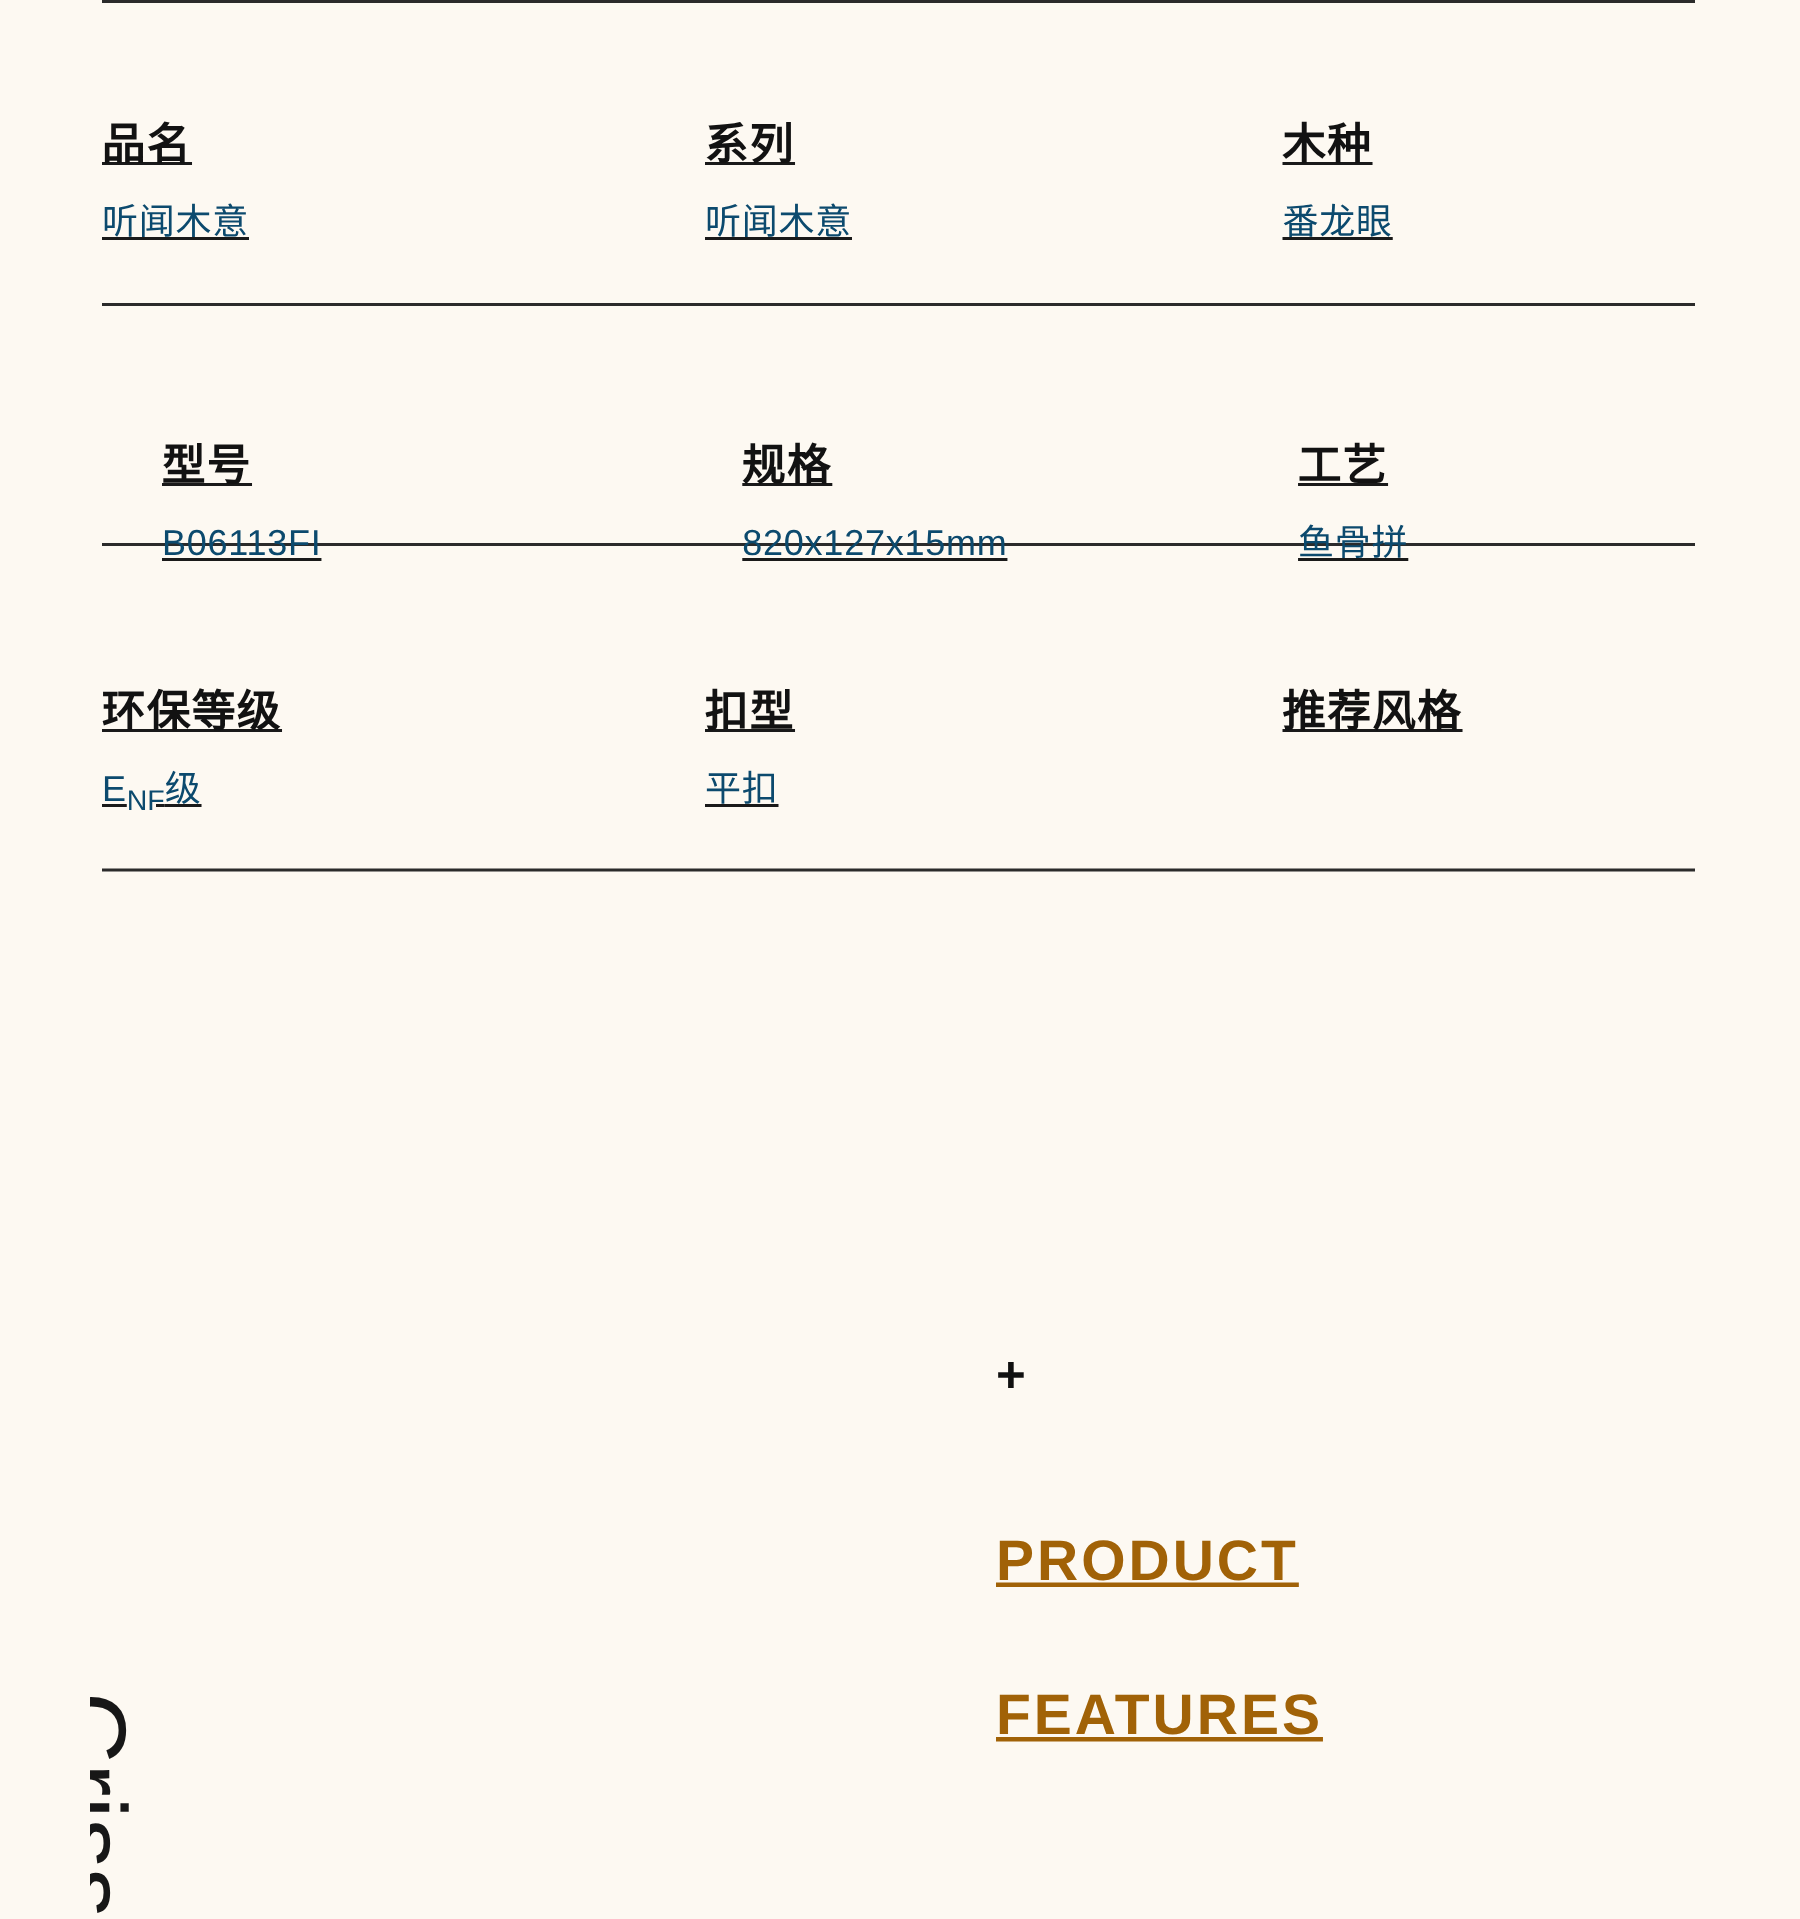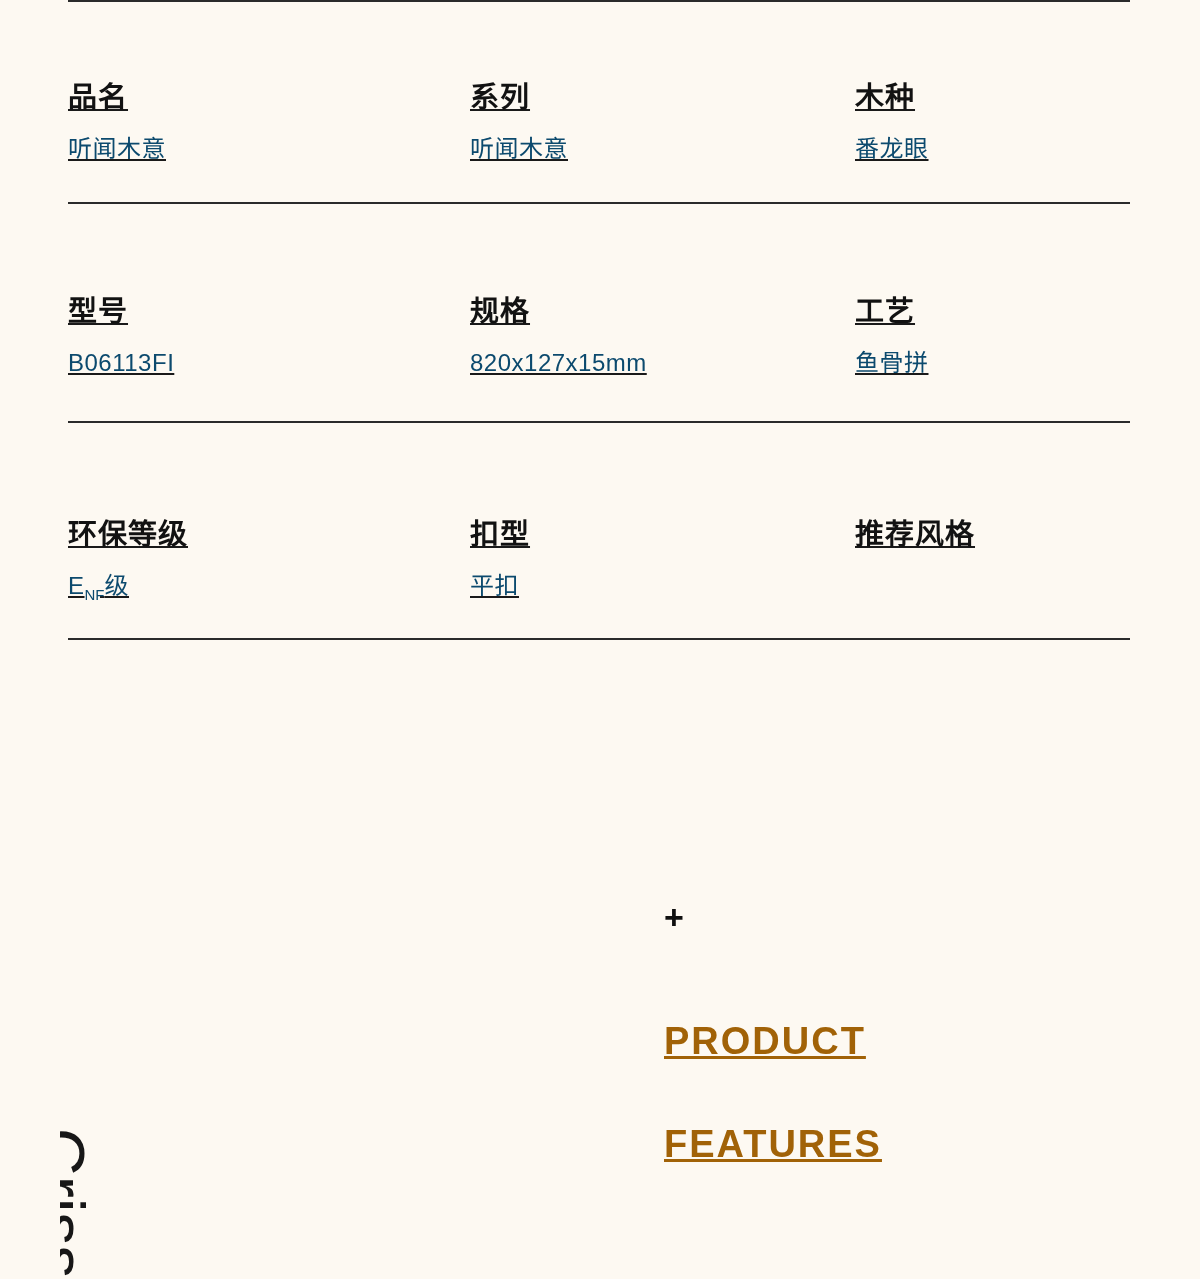--- a/index.html
+++ b/index.html
@@ -34,21 +34,21 @@
   .rule {
     height: 2px;
     background: #2b2b2b;
     width: 100%;
   }
   .spec-row {
     display: flex;
     align-items: flex-start;
   }
   .spec-row.r1 { height: 200px; }
-  .spec-row.r2 { height: 217px; }
+  .spec-row.r2 { height: 158px; margin-left: 40px; }
   .spec-row.r3 { height: 215px; }
 
   .cell {
     box-sizing: border-box;
     padding-top: 80px;
   }
   .spec-row.r1 .cell { padding-top: 80px; }
   .spec-row.r2 .cell { padding-top: 92px; }
   .spec-row.r3 .cell { padding-top: 96px; }
 
@@ -65,21 +65,21 @@
   }
   .cell-value {
     margin-top: 18px;
     font-size: 24px;
     font-weight: normal;
     line-height: 1.45;
     color: #0c4a6e;
     letter-spacing: 0.5px;
   }
   .cell-value .sub {
-    font-size: 15px;
+    font-size: 19px;
     vertical-align: sub;
     letter-spacing: 0;
   }
 
   
   .features-block {
     position: absolute;
     left: 664px;
     top: 900px;
     width: 470px;

